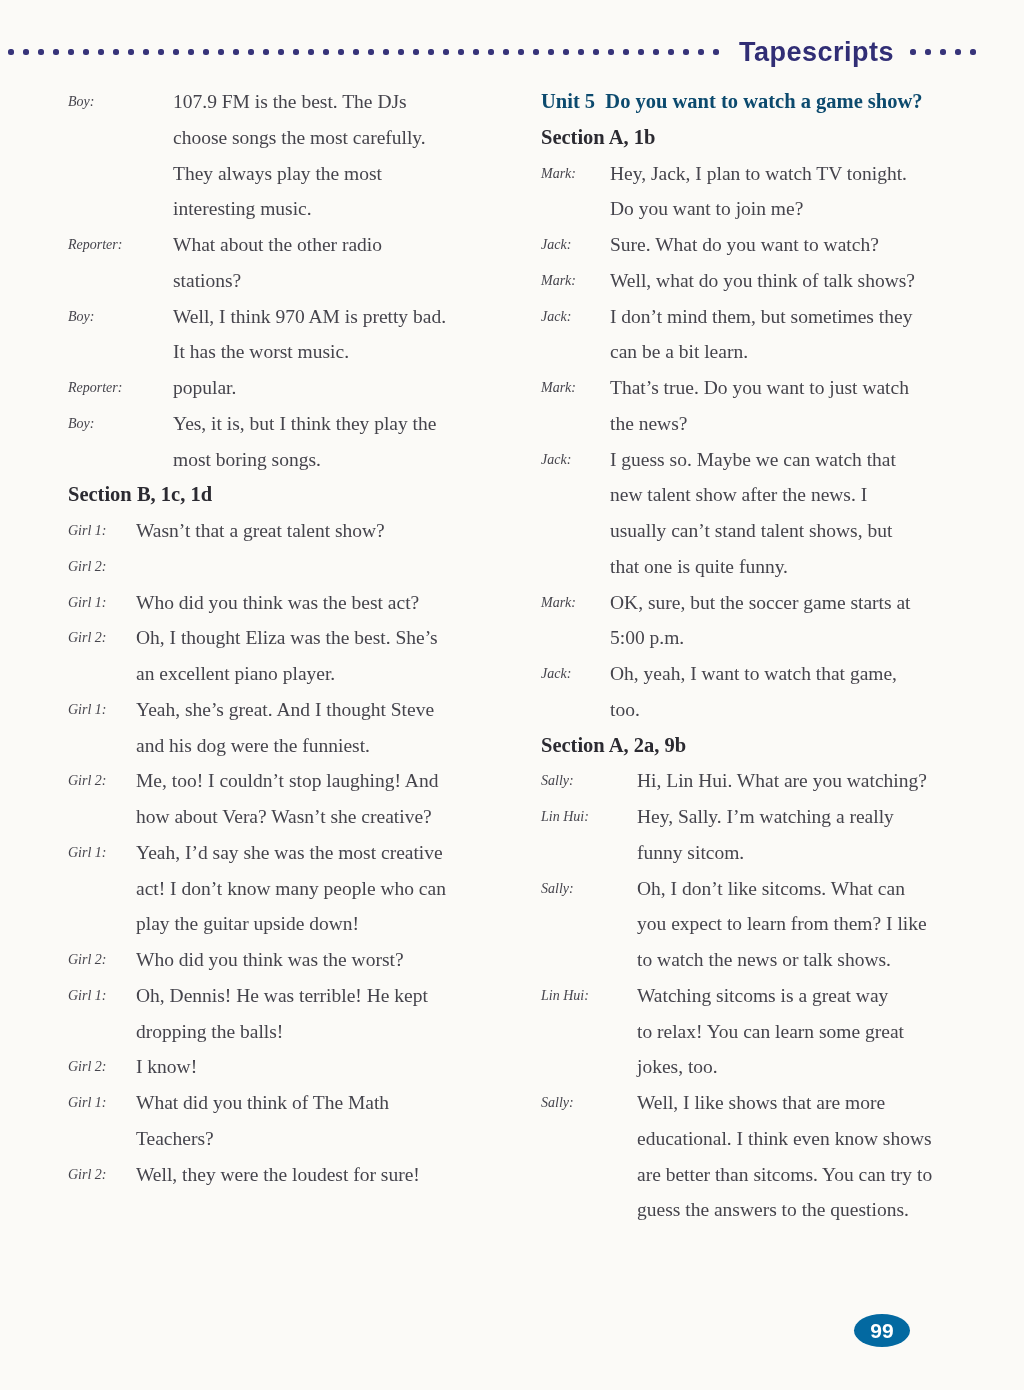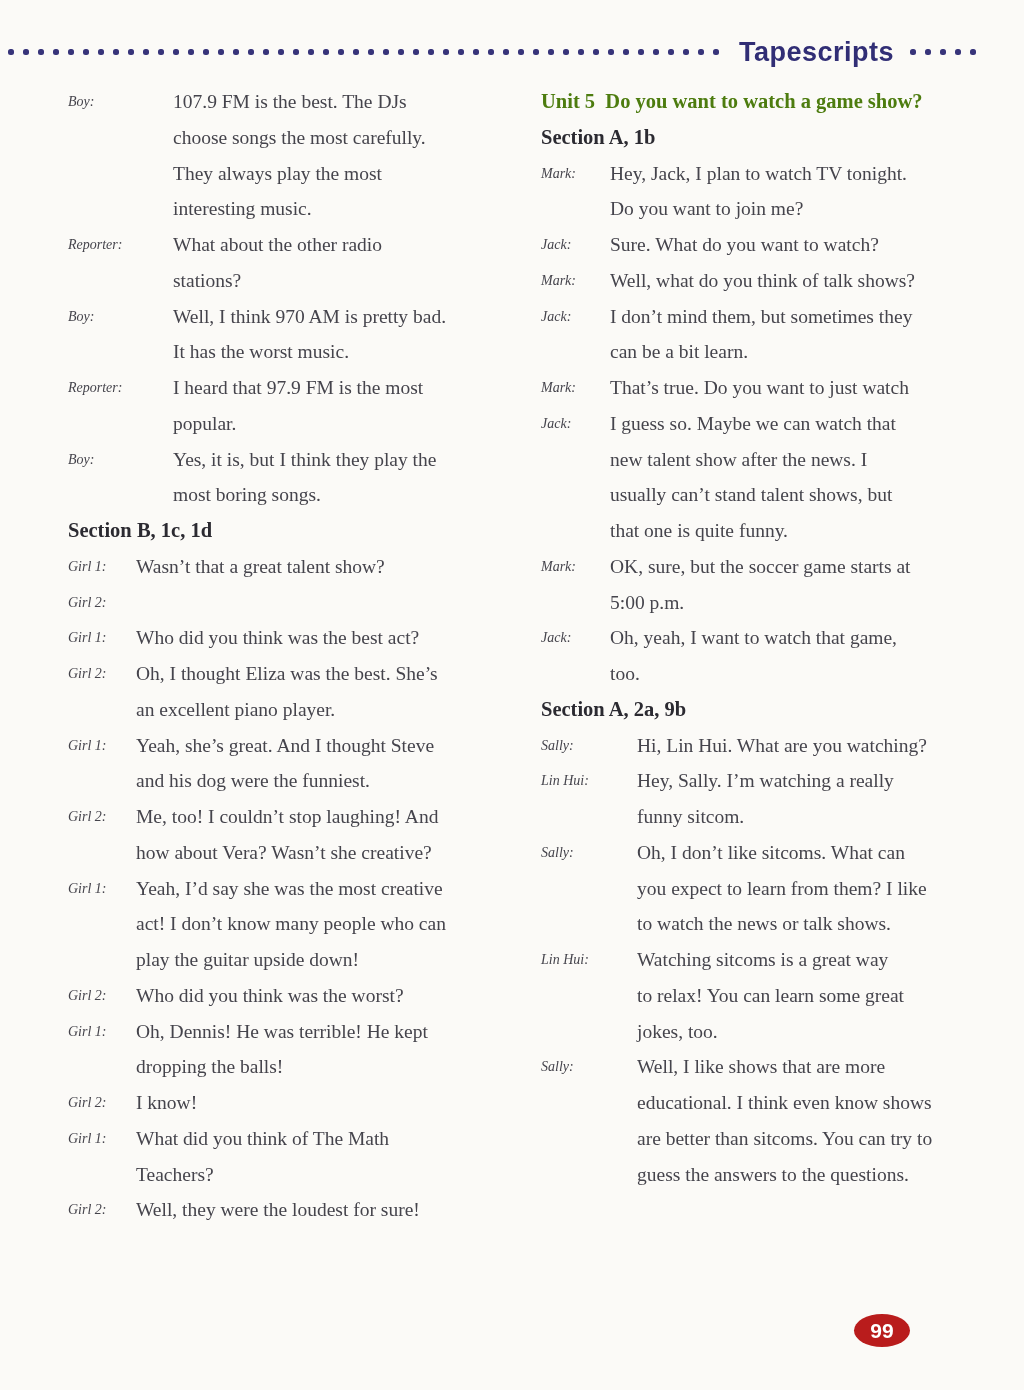--- a/index.html
+++ b/index.html
@@ -43,26 +43,26 @@
   .line {
     font-size: 19.5px; line-height: 35.75px;
     white-space: pre-wrap;
   }
   .heading {
     font-weight: bold; font-size: 20.5px; line-height: 35.75px;
     color: #2b2a31; white-space: pre-wrap;
   }
   .unit-heading {
     font-weight: bold; font-size: 20.5px; line-height: 35.75px;
-    color: #4d7c0f; white-space: pre-wrap;
+    color: #0c4a6e; white-space: pre-wrap;
   }
   .page-badge {
     position: absolute; left: 854px; top: 1314px;
     width: 56px; height: 33px; border-radius: 50%;
-    background: #b91c1c;
+    background: #0369a1;
     display: flex; align-items: center; justify-content: center;
     font-family: "Liberation Sans", sans-serif;
     font-weight: bold; font-size: 21px; color: #ffffff;
   }
 </style>
 </head>
 <body>
 
 <div class="header">
   <div class="dots" id="dots-left" style="flex:0 0 auto;">
@@ -145,21 +145,20 @@
     <div class="entry">
       <div class="speaker" style="width: 105px;">Boy:</div>
       <div class="lines">
         <div class="line">Well, I think 970 AM is pretty bad.</div>
         <div class="line">It has the worst music.</div>
       </div>
     </div>
     <div class="entry">
       <div class="speaker" style="width: 105px;">Reporter:</div>
       <div class="lines">
-        <div class="line">I heard that 97.9 FM is the most</div>
         <div class="line">popular.</div>
       </div>
     </div>
     <div class="entry">
       <div class="speaker" style="width: 105px;">Boy:</div>
       <div class="lines">
         <div class="line">Yes, it is, but I think they play the</div>
         <div class="line">most boring songs.</div>
       </div>
     </div>
@@ -267,20 +266,21 @@
       <div class="speaker" style="width: 69px;">Jack:</div>
       <div class="lines">
         <div class="line">I don’t mind them, but sometimes they</div>
         <div class="line">can be a bit learn.</div>
       </div>
     </div>
     <div class="entry">
       <div class="speaker" style="width: 69px;">Mark:</div>
       <div class="lines">
         <div class="line">That’s true. Do you want to just watch</div>
+        <div class="line">the news?</div>
       </div>
     </div>
     <div class="entry">
       <div class="speaker" style="width: 69px;">Jack:</div>
       <div class="lines">
         <div class="line">I guess so. Maybe we can watch that</div>
         <div class="line">new talent show after the news. I</div>
         <div class="line">usually can’t stand talent shows, but</div>
         <div class="line">that one is quite funny.</div>
       </div>

